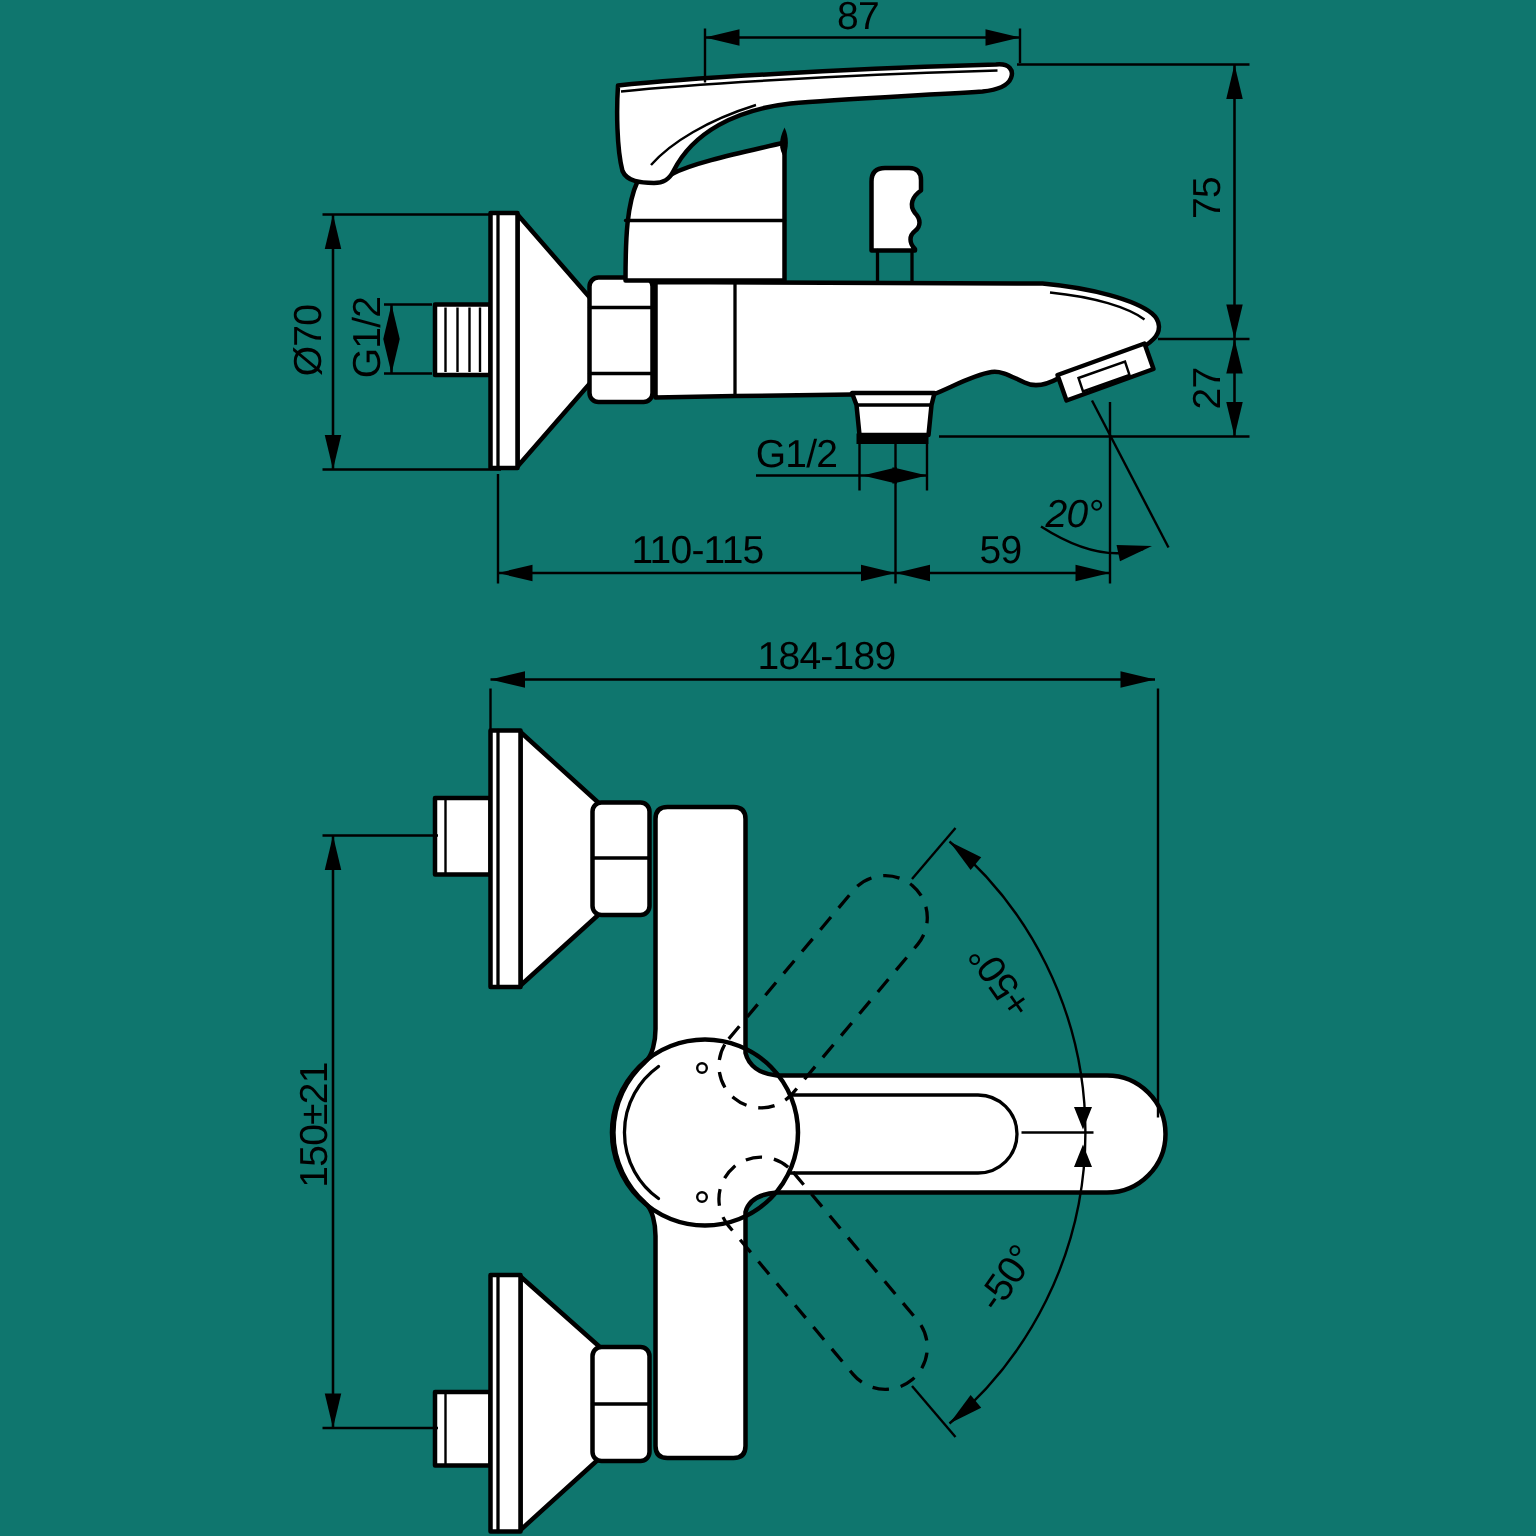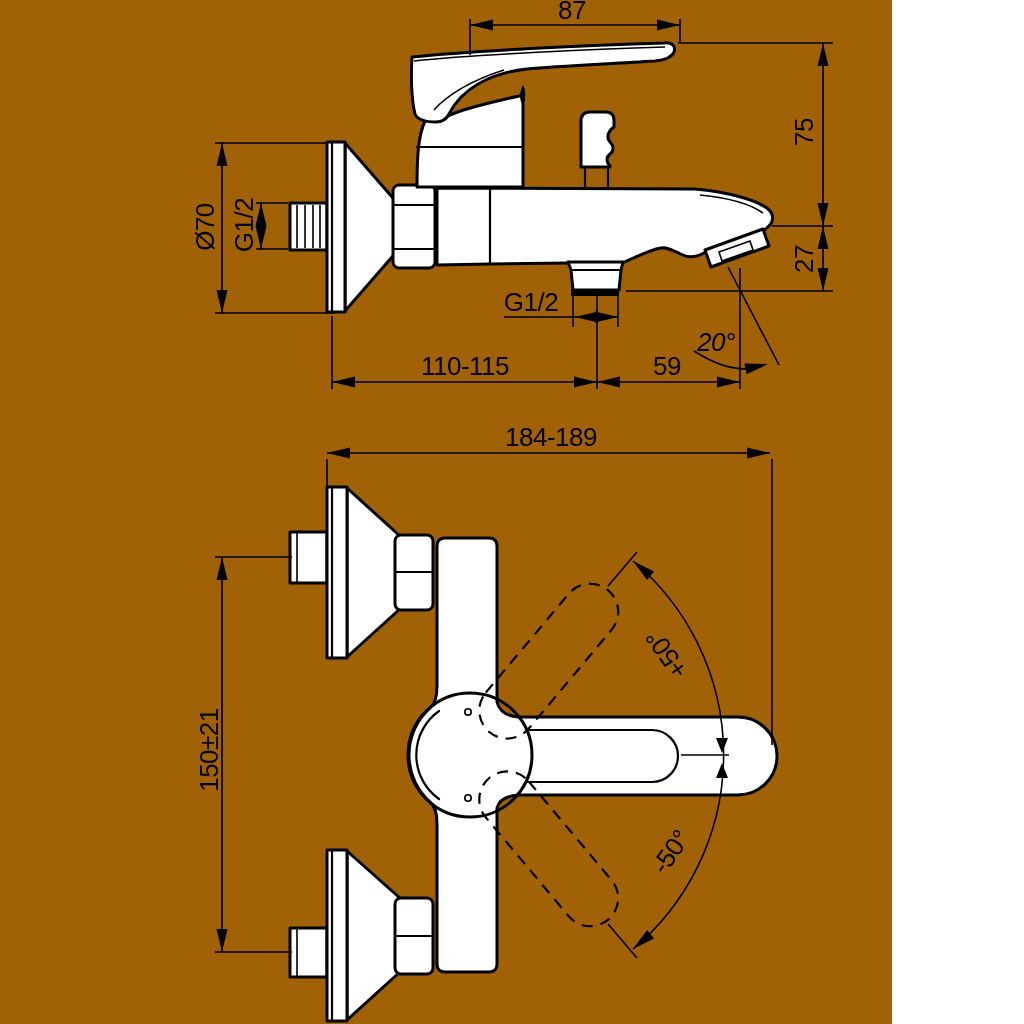--- a/index.html
+++ b/index.html
@@ -1,16 +1,16 @@
 <!DOCTYPE html>
 <html><head>
 <meta charset="utf-8">
 <style>
   html,body{margin:0;padding:0;background:#ffffff;}
-  .stage{width:892px;height:1024px;background:#a16207;position:relative;}
+  .stage{width:1024px;height:1024px;background:#0f766e;position:relative;}
   svg{display:block;}
   .outline{fill:#ffffff;stroke:#000000;stroke-width:3;stroke-linejoin:round;stroke-linecap:round;}
   .line2{fill:none;stroke:#000000;stroke-width:2.2;stroke-linecap:round;}
   .thin{fill:none;stroke:#000000;stroke-width:1.6;stroke-linecap:butt;}
   .dim{fill:none;stroke:#000000;stroke-width:1.7;}
   .dash{fill:none;stroke:#000000;stroke-width:2.2;stroke-dasharray:11 8;}
   .arr{fill:#000000;stroke:none;}
   .ink{fill:#000000;stroke:none;}
   .lbl{font-family:"Liberation Sans",sans-serif;font-size:26px;fill:#000000;text-anchor:middle;letter-spacing:-0.5px;}
   .it{font-style:italic;}

